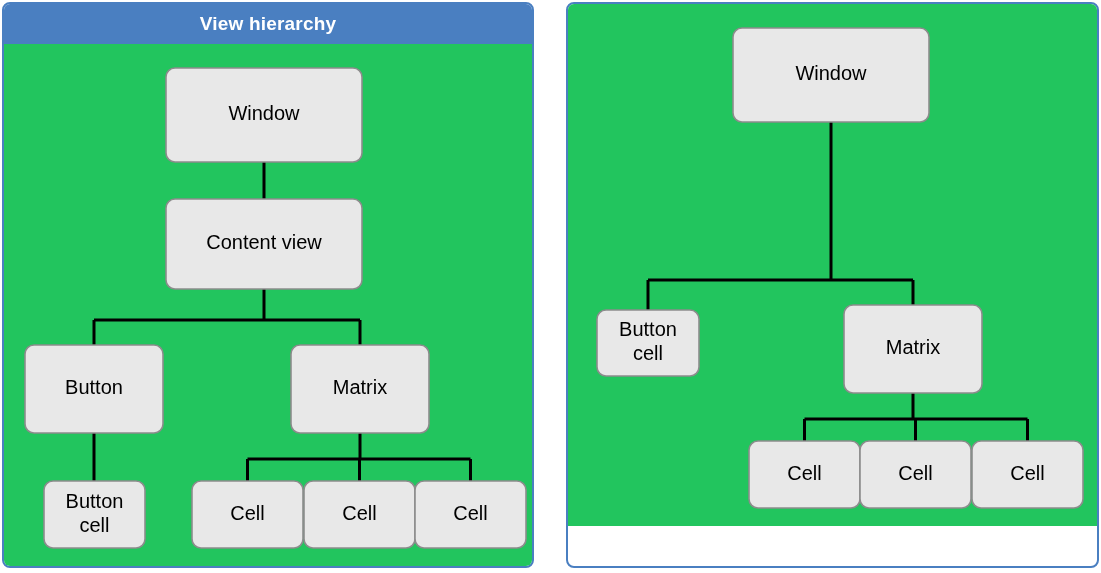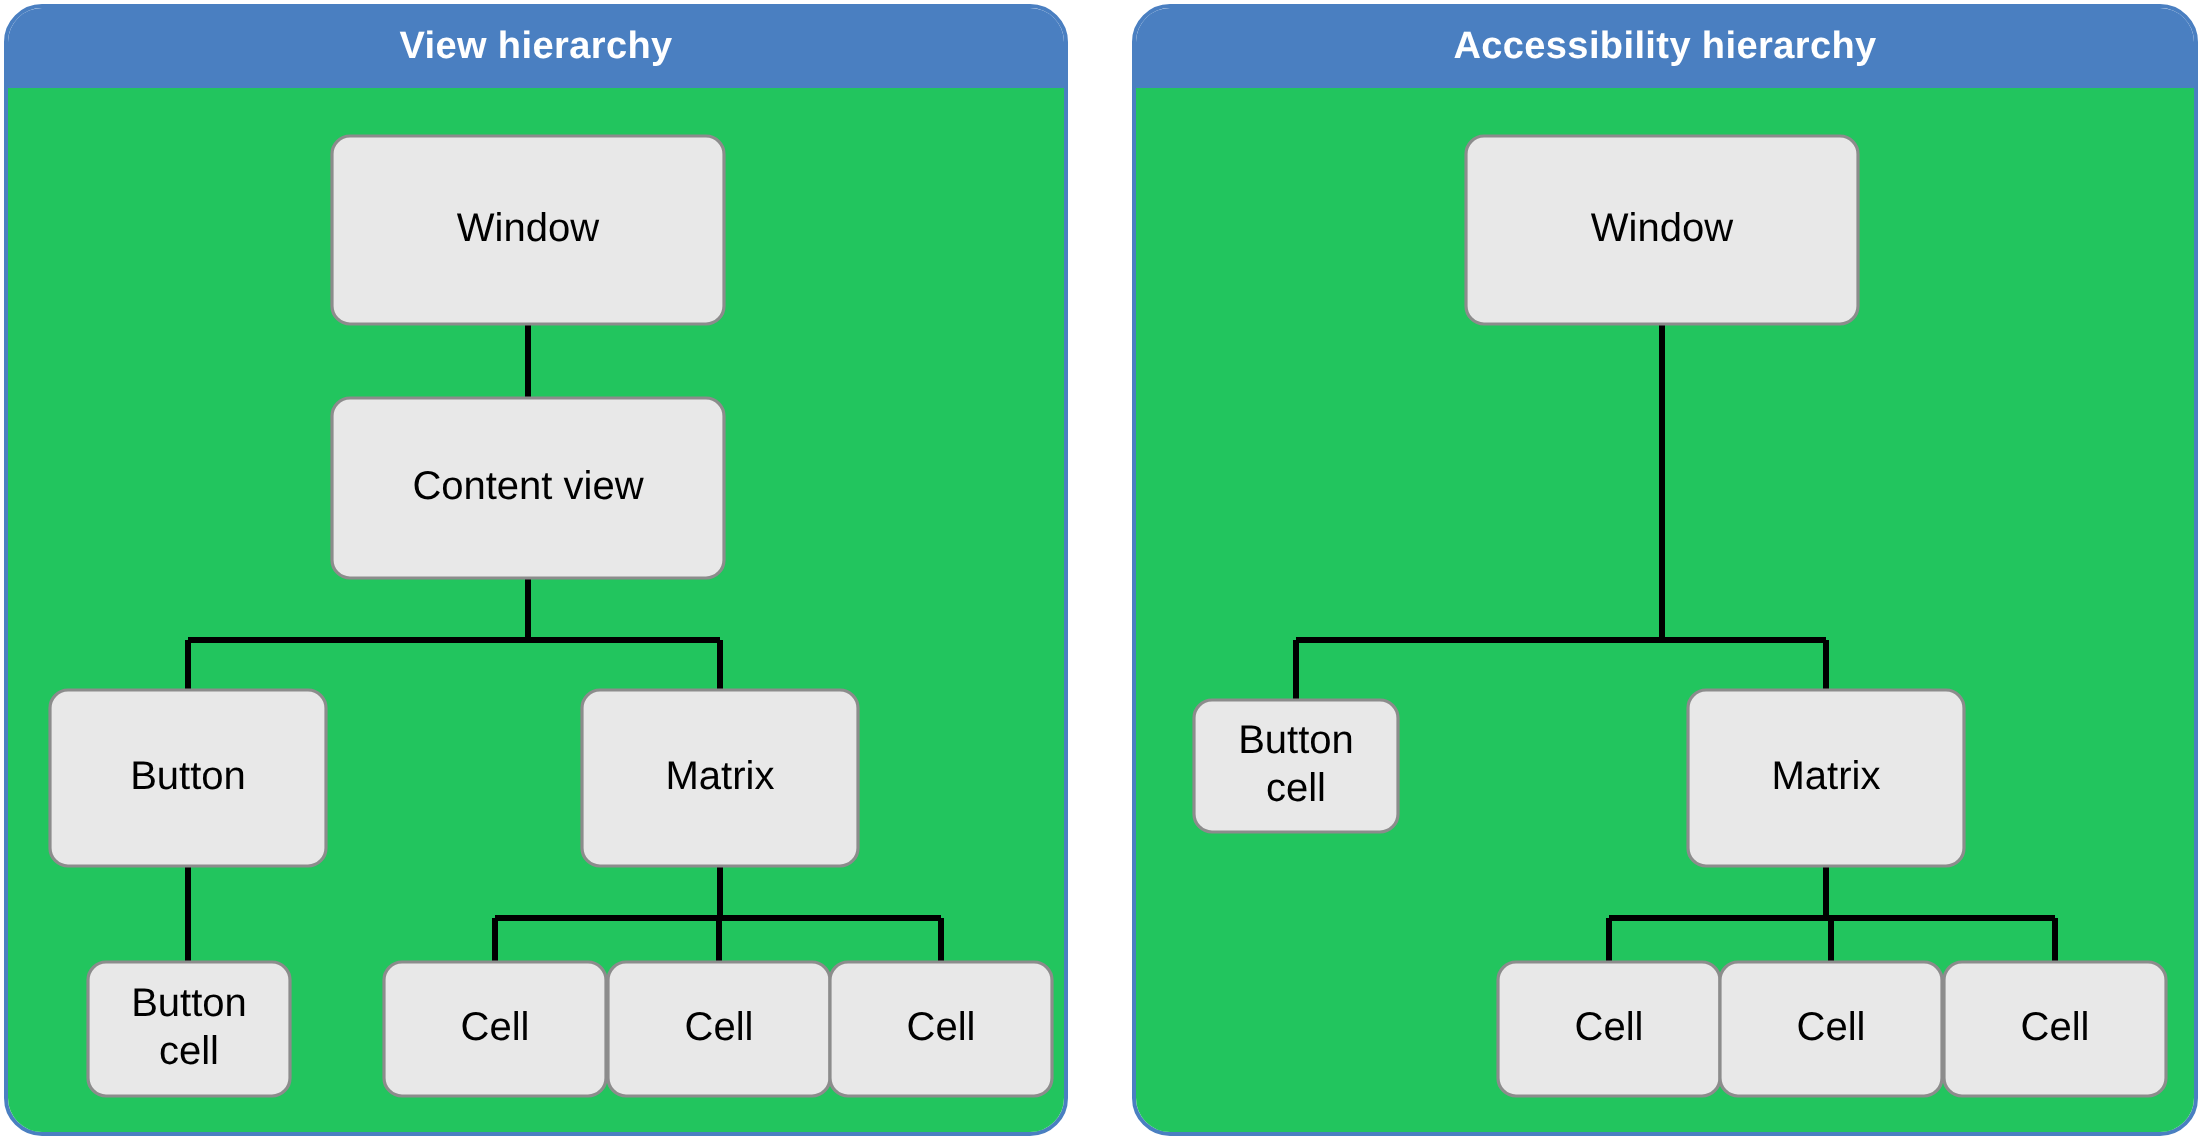--- a/index.html
+++ b/index.html
@@ -17,21 +17,21 @@
     position: relative;
     width: 1101px;
     height: 573px;
   }
   .panel {
     position: absolute;
     top: 2px;
     height: 566px;
     box-sizing: border-box;
     border: 2px solid #4a7fc1;
-    border-radius: 19px;
+    border-radius: 8px;
     background: #ffffff;
     overflow: hidden;
   }
   #panel-left  { left: 2px;   width: 532px; }
   #panel-right { left: 566px; width: 533px; }
 
   .panel-header {
     height: 40px;
     background: #4a7fc1;
     color: #ffffff;
@@ -125,21 +125,20 @@
           </g>
           <g>
             <rect class="node-box" x="411" y="437" width="111" height="67" rx="9" ry="9" fill="#e8e8e8" stroke="#8c8c8c"></rect>
             <text class="node-label" x="466.5" y="470.5">Cell</text>
           </g>
         </svg>
       </div>
   </section>
 
   <section class="panel" id="panel-right">
-    <div class="panel-header">Accessibility hierarchy</div>
     <div class="panel-body">
         <svg width="529" height="522" viewBox="0 0 529 522">
           <g>
             <path class="edge" stroke="#000000" d="M 263 118 L 263 276"></path>
             <path class="edge" stroke="#000000" d="M 80 276 L 345 276"></path>
             <path class="edge" stroke="#000000" d="M 80 276 L 80 306"></path>
             <path class="edge" stroke="#000000" d="M 345 276 L 345 301"></path>
             <path class="edge" stroke="#000000" d="M 345 389 L 345 415"></path>
             <path class="edge" stroke="#000000" d="M 236.5 415 L 459.5 415"></path>
             <path class="edge" stroke="#000000" d="M 236.5 415 L 236.5 437"></path>

